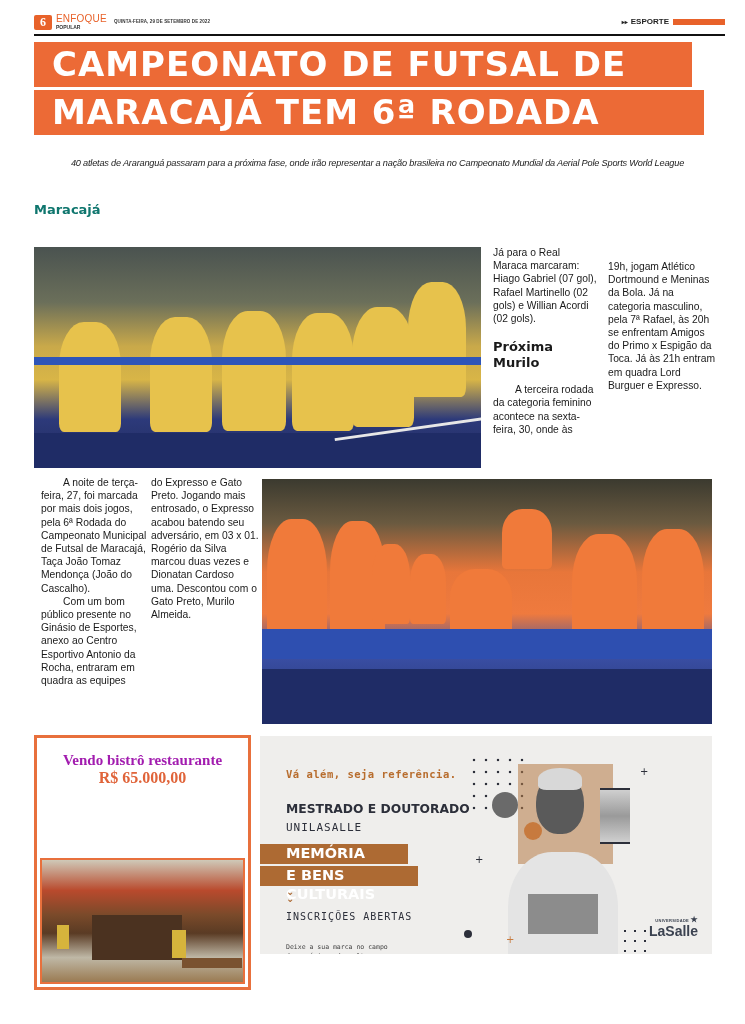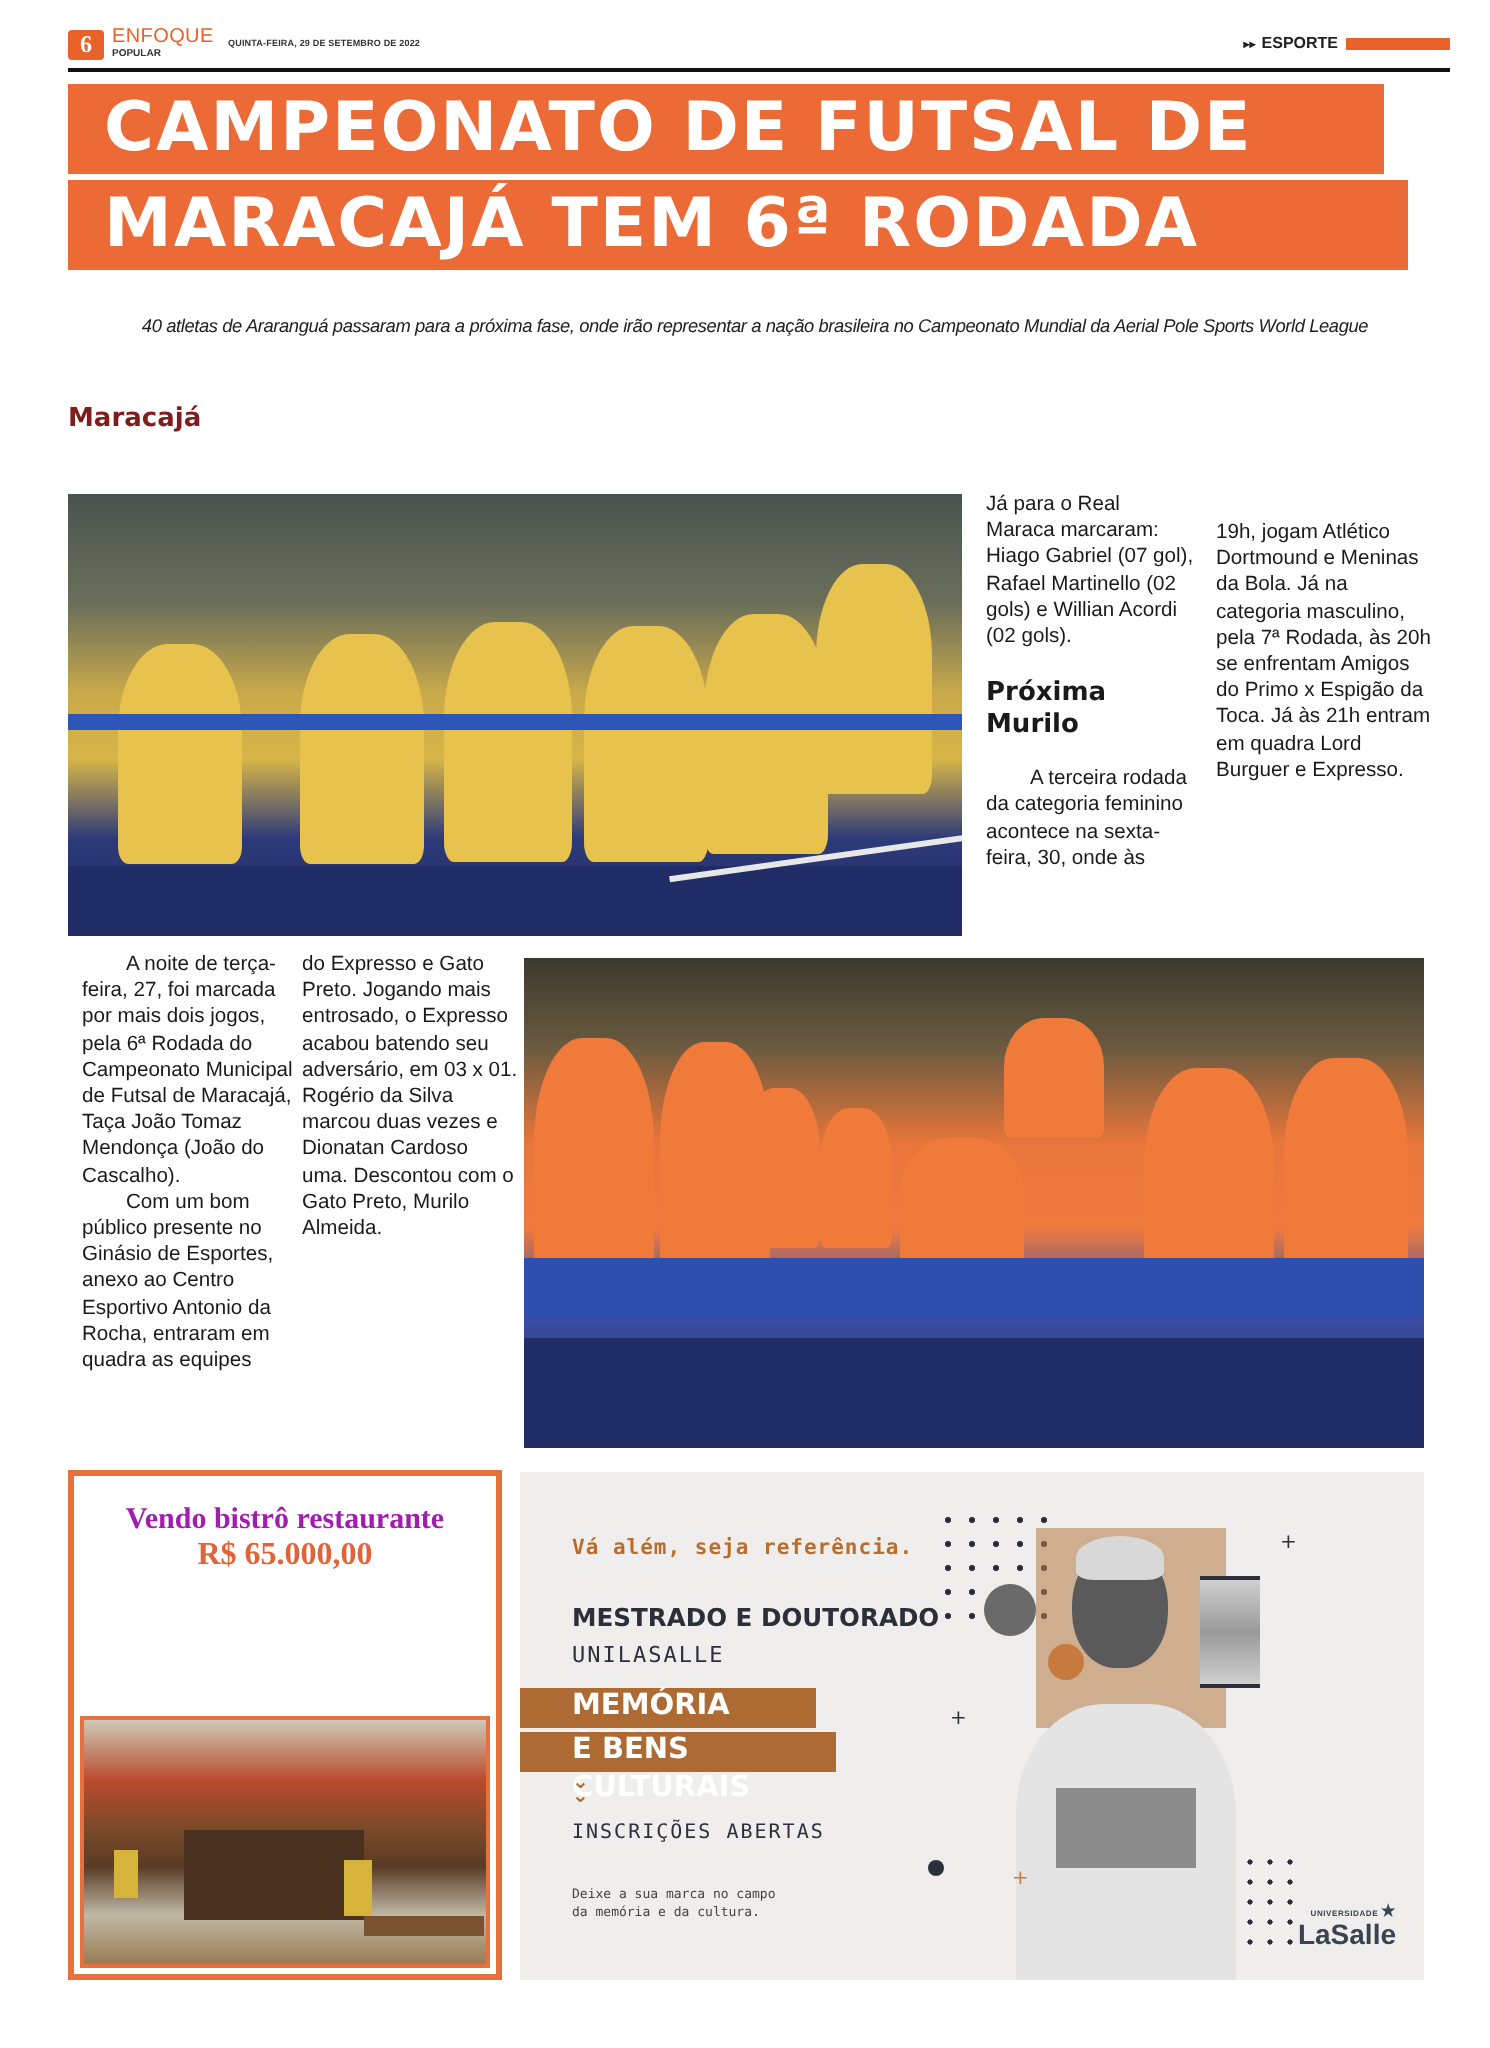--- a/index.html
+++ b/index.html
@@ -17,21 +17,21 @@
   .section-arrows { font-size: 6px; margin-right: 3px; }
   .section-bar { position: absolute; right: 0; top: 5px; width: 52px; height: 6px; background: #e8622a; }
   .header-rule { position: absolute; left: 34px; top: 34px; width: 691px; height: 2px; background: #111; }
 
   
   .title-line { position: absolute; left: 34px; background: #ec6a36; color: #fff; font: bold 34px "DejaVu Sans", sans-serif; letter-spacing: 1px; line-height: 44px; padding-left: 18px; white-space: nowrap; overflow: hidden; }
   .title-1 { top: 42px; width: 658px; height: 45px; }
   .title-2 { top: 90px; width: 670px; height: 45px; }
 
   .subtitle { position: absolute; left: 40px; top: 158px; width: 675px; text-align: center; font: italic 9.2px "Liberation Sans", sans-serif; color: #222; letter-spacing: -0.2px; }
-  .kicker { position: absolute; left: 34px; top: 202px; font: bold 13px "DejaVu Sans", sans-serif; color: #7f1d1d; }
+  .kicker { position: absolute; left: 34px; top: 202px; font: bold 13px "DejaVu Sans", sans-serif; color: #0f766e; }
 
   
   .photo { position: absolute; overflow: hidden; }
   .photo-1 { left: 34px; top: 247px; width: 447px; height: 221px; background: linear-gradient(180deg, #4a5350 0%, #6b6f5a 25%, #c9a94a 45%, #d8b547 60%, #2d3a7a 78%, #1f2a5e 100%); }
   .photo-2 { left: 262px; top: 479px; width: 450px; height: 245px; background: linear-gradient(180deg, #3b3a2f 0%, #6a5a40 18%, #e8763a 38%, #ef7a3e 55%, #3a4fa5 72%, #23306b 100%); }
   .photo .player { position: absolute; border-radius: 40% 40% 8% 8%; }
   .p1 { background: #e7c24c; }
   .p2 { background: #f07a3a; }
   .photo .stripe { position: absolute; left: 0; right: 0; height: 8px; background: #2e55b8; }
   .photo .floor { position: absolute; left: 0; right: 0; bottom: 0; height: 35px; background: #1f2c66; }
@@ -50,21 +50,21 @@
   
   .ad-bistro { position: absolute; left: 34px; top: 735px; width: 217px; height: 255px; border: 3px solid #e8703c; background: #fff; }
   .ad-bistro .ad-head { text-align: center; color: #a21caf; font: bold 15px "Liberation Serif", serif; line-height: 17px; margin-top: 14px; }
   .ad-bistro .ad-price { text-align: center; color: #e0643a; font: bold 16px "Liberation Serif", serif; line-height: 18px; }
   .ad-bistro .ad-body { text-align: center; color: #d85a33; font: bold 7.4px "Liberation Serif", serif; line-height: 10px; margin-top: 8px; }
   .ad-photo { position: absolute; left: 3px; top: 120px; width: 205px; height: 126px; background: linear-gradient(180deg, #cfc9b8 0%, #b94a2d 25%, #7a4a2a 45%, #5a3b24 60%, #bfb8a6 80%, #9a7b52 100%); border: 2px solid #e8703c; }
   .ad-photo .bar { position: absolute; background: #4b3220; }
   .ad-photo .chair { position: absolute; background: #d6b43c; }
 
   
-  .ad-lasalle { position: absolute; left: 260px; top: 736px; width: 452px; height: 254px; background: #efeeec; overflow: hidden; }
+  .ad-lasalle { position: absolute; left: 260px; top: 736px; width: 452px; height: 218px; background: #efeeec; overflow: hidden; }
   .la-tag { position: absolute; left: 26px; top: 32px; color: #b86d2e; font: bold 10.5px "DejaVu Sans Mono", monospace; letter-spacing: 0.5px; }
   .la-title { position: absolute; left: 26px; top: 66px; color: #2c2f3a; font: bold 12.3px "DejaVu Sans", sans-serif; letter-spacing: 0px; }
   .la-sub { position: absolute; left: 26px; top: 85px; color: #2c2f3a; font: 11px "DejaVu Sans Mono", monospace; letter-spacing: 1px; }
   .la-band { position: absolute; left: 0; background: #ad6a33; color: #fff; font: bold 14.5px "DejaVu Sans", sans-serif; line-height: 19px; padding-left: 26px; }
   .la-band-1 { top: 108px; width: 148px; height: 20px; }
   .la-band-2 { top: 130px; width: 158px; height: 20px; }
   .la-chev { position: absolute; left: 26px; top: 152px; color: #ad6a33; font: bold 10px "DejaVu Sans", sans-serif; line-height: 7px; }
   .la-insc { position: absolute; left: 26px; top: 175px; color: #2c2f3a; font: 10px "DejaVu Sans Mono", monospace; letter-spacing: 1px; }
   .la-foot { position: absolute; left: 26px; top: 207px; color: #444; font: 6.5px "DejaVu Sans Mono", monospace; line-height: 9px; }
   .la-logo { position: absolute; right: 14px; bottom: 16px; text-align: right; color: #3b4250; }
@@ -119,21 +119,21 @@
   <div class="player p1" style="left:374px; top:35px; width:58px; height:115px;"></div>
   <div class="stripe" style="top:110px;"></div>
 </div>
 
 <div class="col col-c">
   <p>Já para o Real Maraca marcaram: Hiago Gabriel (07 gol), Rafael Martinello (02 gols) e Willian Acordi (02 gols).</p>
   <h3>Próxima Murilo</h3>
   <p class="indent">A terceira rodada da categoria feminino acontece na sexta-feira, 30, onde às</p>
 </div>
 <div class="col col-d">
-  <p>19h, jogam Atlético Dortmound e Meninas da Bola. Já na categoria masculino, pela 7ª Rodada, às 20h se enfrentam Amigos do Primo x Espigão da Toca. Já às 21h entram em quadra Lord Burguer e Expresso.</p>
+  <p>19h, jogam Atlético Dortmound e Meninas da Bola. Já na categoria masculino, pela 7ª Rafael, às 20h se enfrentam Amigos do Primo x Espigão da Toca. Já às 21h entram em quadra Lord Burguer e Expresso.</p>
 </div>
 
 <div class="col col-a">
   <p class="indent">A noite de terça-feira, 27, foi marcada por mais dois jogos, pela 6ª Rodada do Campeonato Municipal de Futsal de Maracajá, Taça João Tomaz Mendonça (João do Cascalho).</p>
   <p class="indent">Com um bom público presente no Ginásio de Esportes, anexo ao Centro Esportivo Antonio da Rocha, entraram em quadra as equipes</p>
 </div>
 <div class="col col-b">
   <p>do Expresso e Gato Preto. Jogando mais entrosado, o Expresso acabou batendo seu adversário, em 03 x 01. Rogério da Silva marcou duas vezes e Dionatan Cardoso uma. Descontou com o Gato Preto, Murilo Almeida.</p>
 </div>
 

